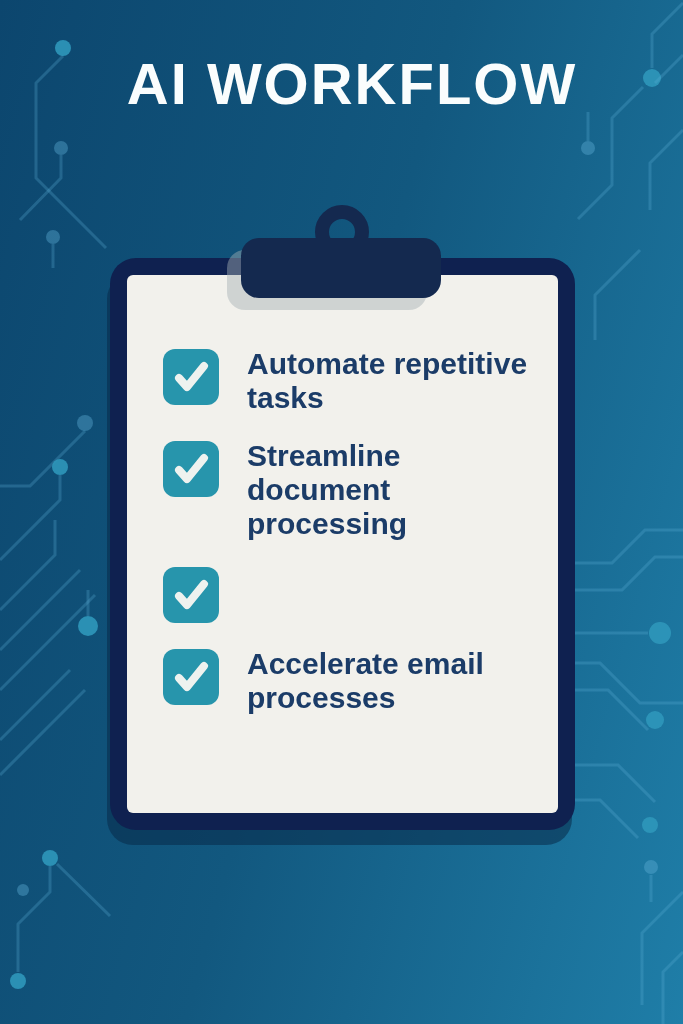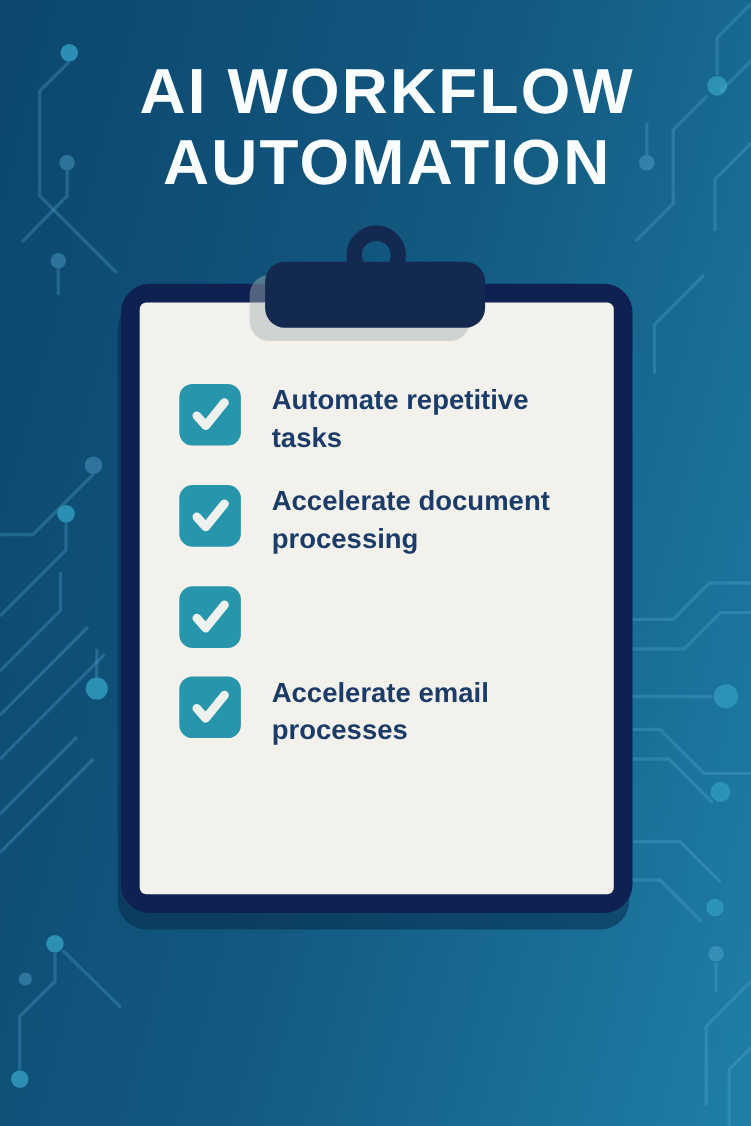--- a/index.html
+++ b/index.html
@@ -63,21 +63,21 @@
   }
   .checkbox{
     flex:none;
     width:56px;height:56px;
     margin-top:2px;
     background:#2795ac;
     border-radius:12px;
     display:flex;align-items:center;justify-content:center;
   }
   .label{
-    font-size:25px;line-height:34px;
+    font-size:30px;line-height:34px;
     font-weight:bold;
     color:#1b3c68;
     max-width:312px;
   }
 </style>
 </head>
 <body>
 
 <div class="poster">
 
@@ -129,42 +129,41 @@
     <circle class="dot" cx="650" cy="825" r="8"></circle>
 
     <circle class="dot-dim" cx="651" cy="867" r="7"></circle>
     <path class="trace" d="M651,875 L651,902"></path>
     <path class="trace" d="M683,892 L642,933 L642,1005"></path>
     <path class="trace" d="M663,1024 L663,972 L683,952"></path>
   </svg>
 
   <h1 class="title">
     <span>AI WORKFLOW</span>
-    <span>AUTOMATION</span>
   </h1>
 
   <div class="clipboard">
     <div class="paper">
 
       <div class="row">
         <div class="checkbox">
           <svg width="36" height="36" viewBox="0 0 36 36">
             <path d="M6 19 L14 28 L31 7" fill="none" stroke="#eef2ef" stroke-width="8" stroke-linecap="round" stroke-linejoin="round"></path>
           </svg>
         </div>
         <div class="label">Automate repetitive tasks</div>
       </div>
 
       <div class="row">
         <div class="checkbox">
           <svg width="36" height="36" viewBox="0 0 36 36">
             <path d="M6 19 L14 28 L31 7" fill="none" stroke="#eef2ef" stroke-width="8" stroke-linecap="round" stroke-linejoin="round"></path>
           </svg>
         </div>
-        <div class="label">Accelerate document processing</div>
+        <div class="label">Streamline document processing</div>
       </div>
 
 
       <div class="row">
         <div class="checkbox">
           <svg width="36" height="36" viewBox="0 0 36 36">
             <path d="M6 19 L14 28 L31 7" fill="none" stroke="#eef2ef" stroke-width="8" stroke-linecap="round" stroke-linejoin="round"></path>
           </svg>
         </div>
       </div>

